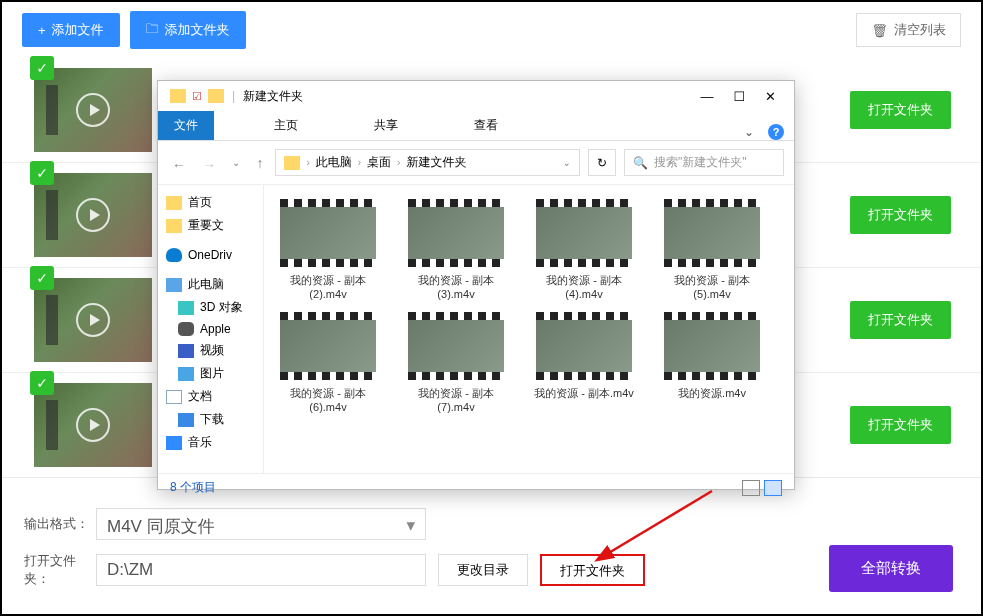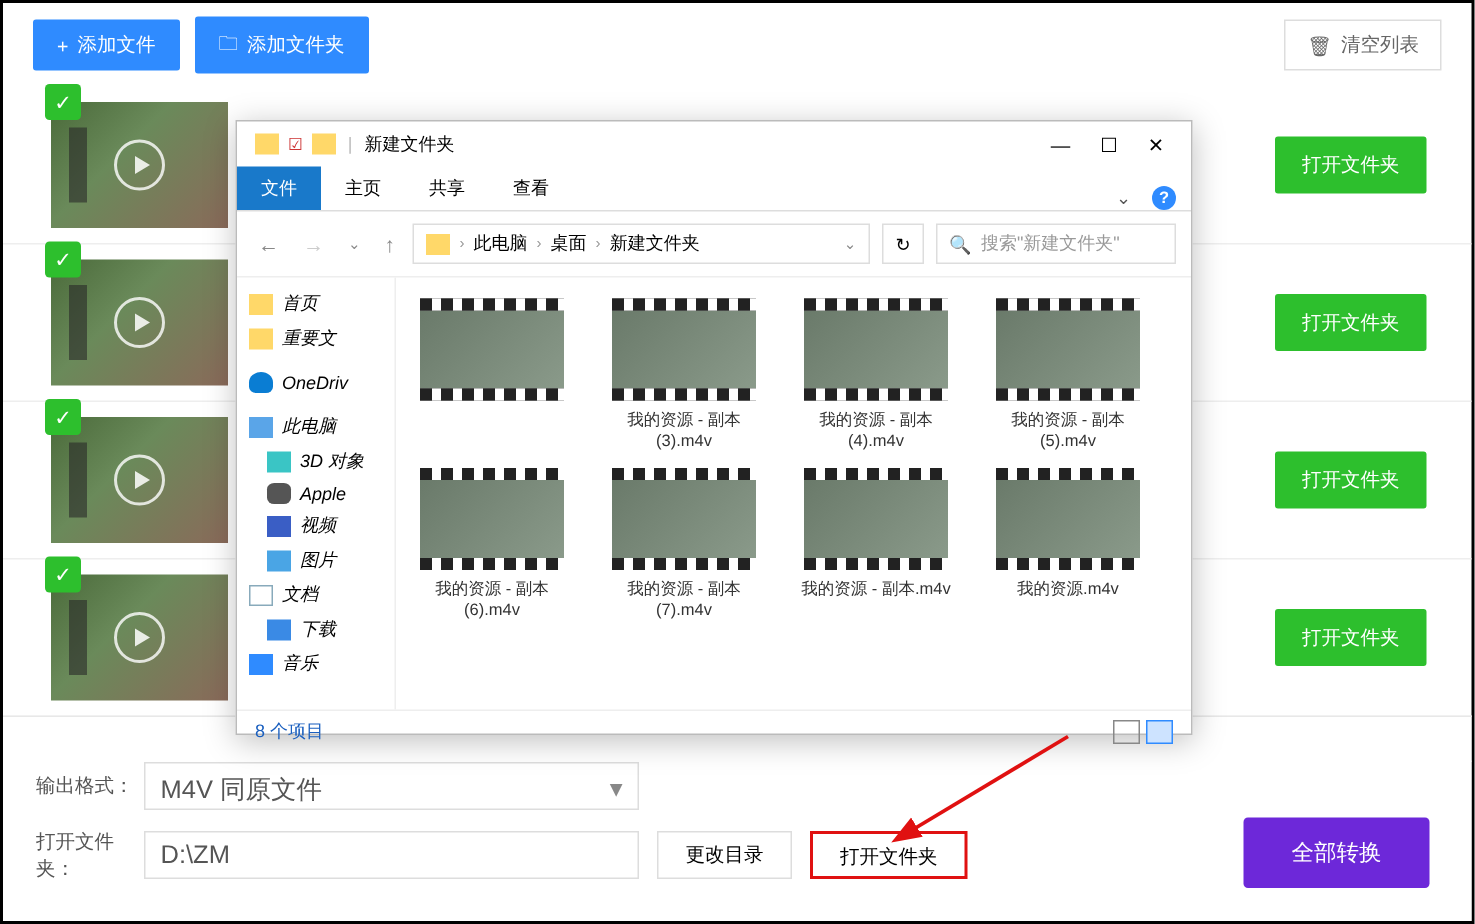--- a/index.html
+++ b/index.html
@@ -35,37 +35,37 @@
     .btn-highlight { border: 2px solid #e01111; }
     .btn-convert { position: absolute; right: 28px; bottom: 22px; background: #6d28d9; color: #fff; border: none; padding: 14px 32px; font-size: 15px; cursor: pointer; border-radius: 3px; }
     
     
     .file-dialog { position: absolute; left: 155px; top: 78px; width: 638px; height: 410px; background: #fff; border: 1px solid #bbb; box-shadow: 0 4px 20px rgba(0,0,0,0.25); z-index: 10; }
     .fd-title { display: flex; align-items: center; padding: 4px 8px; height: 30px; font-size: 12px; }
     .fd-title-sep { color: #bbb; margin: 0 8px; }
     .fd-win-btns { margin-left: auto; display: flex; gap: 20px; padding-right: 10px; font-size: 13px; }
     .fd-win-btns span { cursor: pointer; }
     
-    .fd-ribbon { display: flex; align-items: flex-end; height: 30px; background: #fff; border-bottom: 1px solid #ddd; }
+    .fd-ribbon { display: flex; align-items: flex-end; height: 30px; background: #fff; border-bottom: 1px solid #ddd; gap: 44px; }
     .fd-tab { padding: 6px 16px; font-size: 12px; cursor: pointer; }
     .fd-tab.active { background: #1979ca; color: #fff; }
     .fd-ribbon-right { margin-left: auto; display: flex; gap: 14px; padding-right: 10px; align-items: center; font-size: 12px; color: #555; }
     .help-circle { width: 16px; height: 16px; background: #2f8bff; color: #fff; border-radius: 50%; display: flex; align-items: center; justify-content: center; font-size: 11px; font-weight: bold; }
     
     .fd-nav { display: flex; align-items: center; padding: 8px 10px; gap: 8px; font-size: 12px; border-bottom: 1px solid #eee; }
     .nav-btn { color: #888; cursor: pointer; padding: 0 4px; font-size: 14px; }
     .breadcrumb { flex: 1; border: 1px solid #ddd; padding: 4px 8px; display: flex; align-items: center; gap: 6px; height: 27px; }
     .breadcrumb .folder-ico { width: 16px; height: 14px; background: #ffd869; }
     .breadcrumb .sep { color: #999; font-size: 10px; }
     .refresh-btn { border: 1px solid #ddd; padding: 4px 8px; height: 27px; display: flex; align-items: center; cursor: pointer; }
     .search-box { border: 1px solid #ddd; padding: 4px 8px; width: 160px; height: 27px; display: flex; align-items: center; gap: 6px; color: #999; }
     
     .fd-body { display: flex; height: 288px; }
     .fd-sidebar { width: 106px; border-right: 1px solid #eee; padding: 6px 0; font-size: 12px; overflow: hidden; }
-    .sb-item { padding: 3px 8px; display: flex; align-items: center; gap: 6px; cursor: pointer; white-space: nowrap; font-style: italic; }
+    .sb-item { padding: 3px 8px; display: flex; align-items: center; gap: 6px; cursor: pointer; white-space: nowrap; }
     .sb-icon { width: 16px; height: 14px; flex-shrink: 0; }
     .sb-icon.folder { background: #ffd869; }
     .sb-icon.onedrive { background: #0a7dd3; border-radius: 50% 50% 30% 30%; }
     .sb-icon.pc { background: #5aa5e8; }
     .sb-icon.cube { background: #3ac5c5; }
     .sb-icon.apple { background: #555; border-radius: 30%; }
     .sb-icon.video { background: #3a5ec5; }
     .sb-icon.pic { background: #4aa5e5; }
     .sb-icon.doc { background: #fff; border: 1px solid #8ab; }
     .sb-icon.down { background: #3a8ae5; }
@@ -254,20 +254,21 @@
           </div>
         <div class="sb-item" style="padding-left:8px">
             <div class="sb-icon music"></div>
             <span>音乐</span>
           </div>
       </div>
 
       <div class="fd-content">
         <div class="file-item">
             <div class="file-thumb"></div>
+            <div class="file-name">我的资源 - 副本 (2).m4v</div>
           </div>
         <div class="file-item">
             <div class="file-thumb"></div>
             <div class="file-name">我的资源 - 副本 (3).m4v</div>
           </div>
         <div class="file-item">
             <div class="file-thumb"></div>
             <div class="file-name">我的资源 - 副本 (4).m4v</div>
           </div>
         <div class="file-item">

